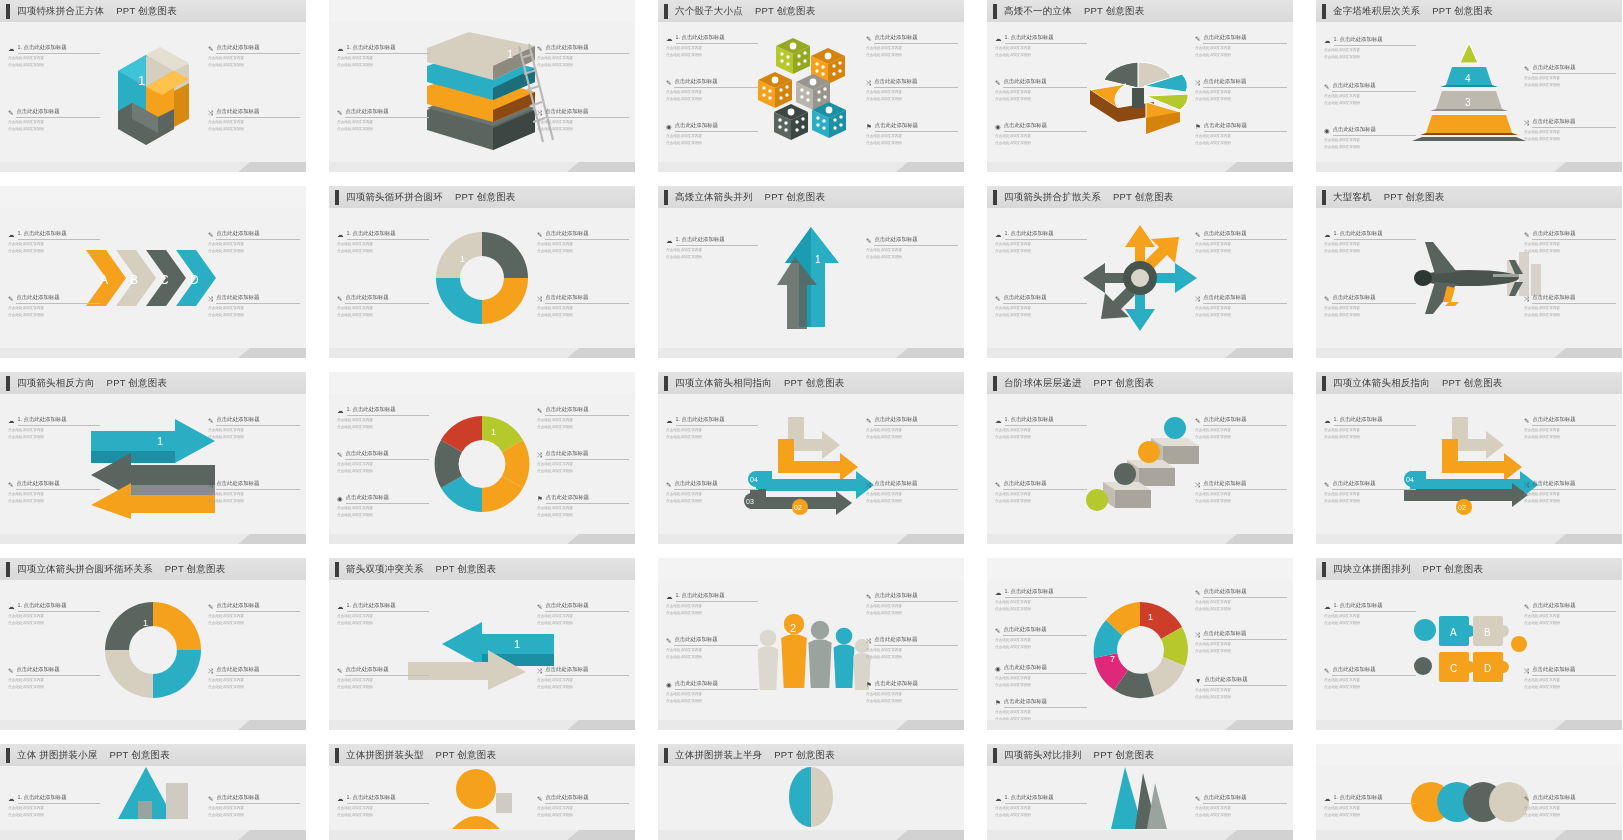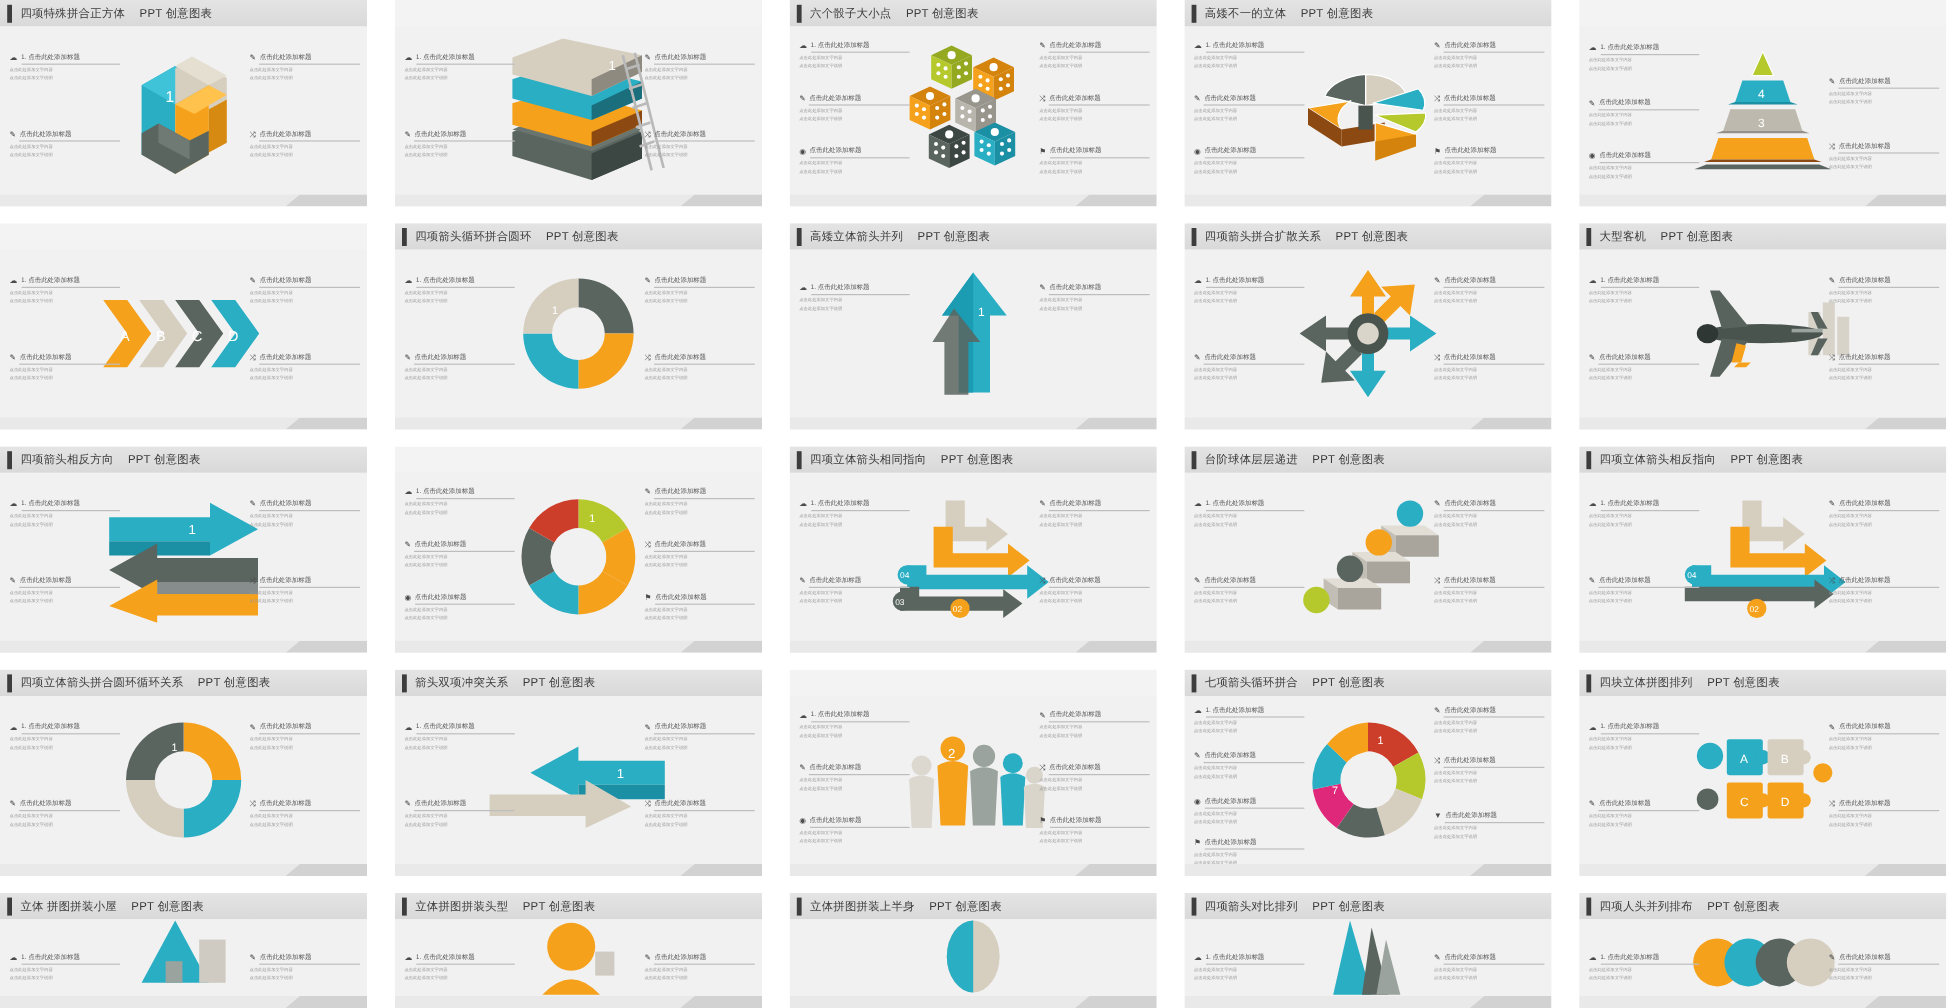--- a/index.html
+++ b/index.html
@@ -417,20 +417,24 @@
       <div class="ln">点击此处添加文字内容</div>
       <div class="ln">点击此处添加文字说明</div>
     </div>
           </div>
       </div>
       <div class="footer"></div>
     </div>
     </div>
     <div class="cell">
     <div class="slide">
+      <div class="titlebar">
+        <span class="accent"></span>
+        <span class="ttxt">金字塔堆积层次关系<span class="sub">PPT  创意图表</span></span>
+      </div>
       <div class="body">
         <div class="art">
             <svg width="130" height="110" viewBox="0 0 130 110">
     <polygon points="65,6 74,26 56,26" fill="#b5c92c" stroke="#fff"></polygon>
     <polygon points="48,30 82,30 88,48 42,48" fill="#29aec4"></polygon>
     <polygon points="42,48 88,48 94,50 36,50" fill="#1b8fa3"></polygon>
     <polygon points="38,54 92,54 98,72 32,72" fill="#bdb9ae"></polygon>
     <polygon points="32,72 98,72 104,74 26,74" fill="#95918a"></polygon>
     <polygon points="28,78 102,78 108,96 22,96" fill="#f5a11b"></polygon>
     <polygon points="22,96 108,96 114,98 16,98" fill="#8c4a12"></polygon>
@@ -1249,24 +1253,20 @@
       <div class="ln">点击此处添加文字内容</div>
       <div class="ln">点击此处添加文字说明</div>
     </div>
           </div>
       </div>
       <div class="footer"></div>
     </div>
     </div>
     <div class="cell">
     <div class="slide">
-      <div class="titlebar">
-        <span class="accent"></span>
-        <span class="ttxt">七项箭头循环拼合<span class="sub">PPT  创意图表</span></span>
-      </div>
       <div class="body">
         <div class="art">
             <svg width="108" height="108" viewBox="0 0 108 108">
     <g>
       <path d="M54,6 A48,48 0 0 1 96,31 L75,43 A24,24 0 0 0 54,30 Z" fill="#cc3d2a"></path>
       <path d="M96,31 A48,48 0 0 1 99,70 L77,61 A24,24 0 0 0 75,43 Z" fill="#b5c92c"></path>
       <path d="M99,70 A48,48 0 0 1 68,100 L61,77 A24,24 0 0 0 77,61 Z" fill="#d6cfc0"></path>
       <path d="M68,100 A48,48 0 0 1 28,94 L42,74 A24,24 0 0 0 61,77 Z" fill="#5b655f"></path>
       <path d="M28,94 A48,48 0 0 1 8,62 L32,57 A24,24 0 0 0 42,74 Z" fill="#e0287a"></path>
       <path d="M8,62 A48,48 0 0 1 20,24 L38,41 A24,24 0 0 0 32,57 Z" fill="#29aec4"></path>
@@ -1532,24 +1532,20 @@
       <div class="ln">点击此处添加文字内容</div>
       <div class="ln">点击此处添加文字说明</div>
     </div>
           </div>
       </div>
       <div class="footer"></div>
     </div>
     </div>
     <div class="cell row-last">
     <div class="slide">
-      <div class="titlebar">
-        <span class="accent"></span>
-        <span class="ttxt">四项人头并列排布<span class="sub">PPT  创意图表</span></span>
-      </div>
       <div class="body">
         <div class="art">
             <svg width="120" height="60" viewBox="0 0 120 60">
     <circle cx="22" cy="34" r="20" fill="#f5a11b"></circle>
     <circle cx="48" cy="34" r="20" fill="#29aec4"></circle>
     <circle cx="74" cy="34" r="20" fill="#5b655f"></circle>
     <circle cx="100" cy="34" r="20" fill="#d6cfc0"></circle>
   </svg>
           </div>
         <div class="items">

